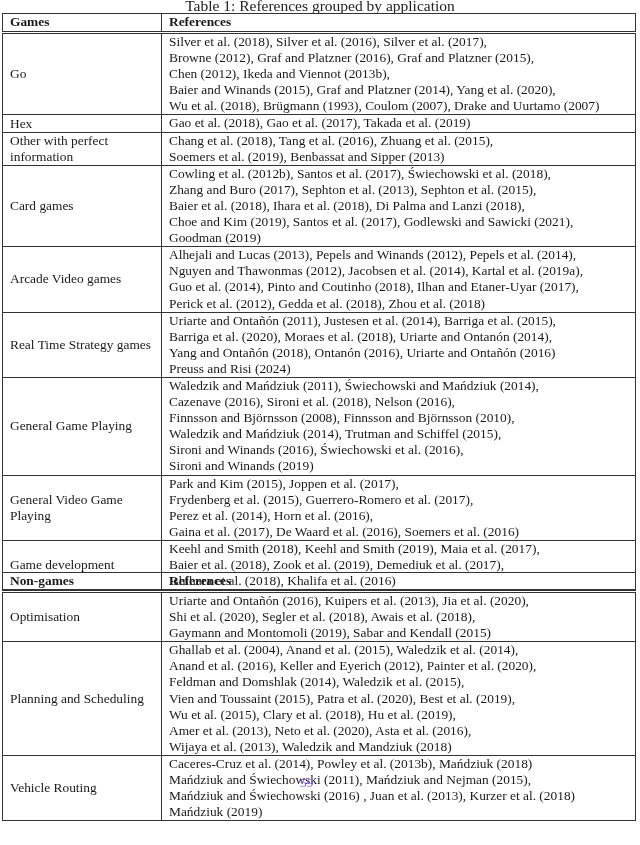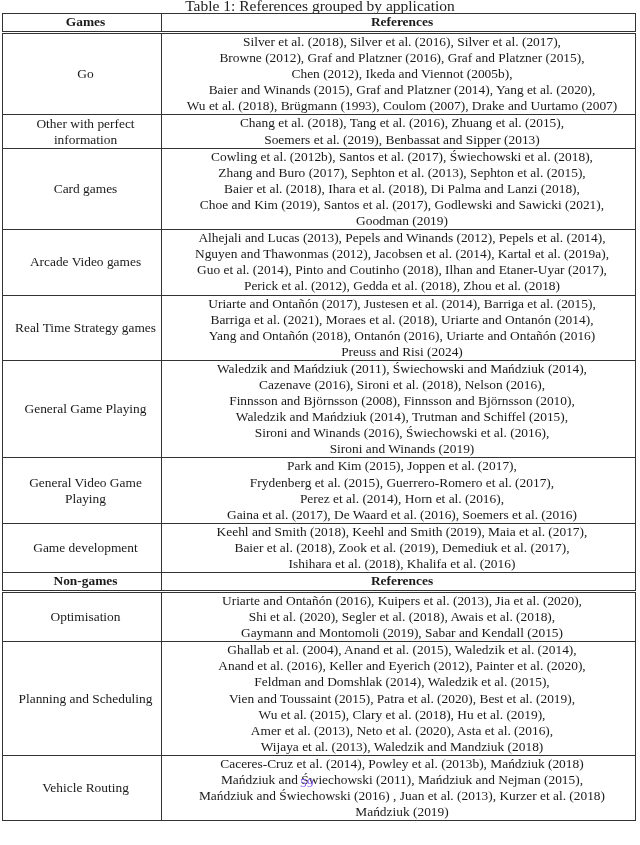--- a/index.html
+++ b/index.html
@@ -16,21 +16,21 @@
   .tbl {
     position: absolute; left: 2px; width: 634px;
     border-collapse: collapse;
     font-family: "Liberation Serif", serif;
     font-size: 13.4px; line-height: 16.1px;
   }
   .tbl td, .tbl th {
     border: 1px solid #333;
     vertical-align: middle;
     padding: 0 0 0 7px;
-    text-align: center;
+    text-align: left;
     white-space: nowrap;
   }
   .tbl th { font-weight: bold; height: 17px; padding-top: 0; padding-bottom: 0; }
   .tbl td.cat { width: 151px; white-space: normal; line-height: 16px; }
   .tbl td.refs { padding-left: 7px; padding-top: 0; padding-bottom: 0; }
   .tbl tr.hdr th { border-bottom: 3px double #333; }
   .tbl .line { display: block; height: 16.1px; }
   .t1 { top: 13px; }
   .t2 { top: 572px; }
   .page-no {
@@ -47,23 +47,29 @@
   <tbody id="games-body">
     <tr class="hdr">
       <th class="cat">Games</th>
       <th>References</th>
     </tr>
   <tr>
         <td class="cat">Go</td>
         <td class="refs">
           <span class="line">Silver et al. (2018), Silver et al. (2016), Silver et al. (2017),</span>
           <span class="line">Browne (2012), Graf and Platzner (2016), Graf and Platzner (2015),</span>
-          <span class="line">Chen (2012), Ikeda and Viennot (2005b),</span>
+          <span class="line">Chen (2012), Ikeda and Viennot (2013b),</span>
           <span class="line">Baier and Winands (2015), Graf and Platzner (2014), Yang et al. (2020),</span>
           <span class="line">Wu et al. (2018), Brügmann (1993), Coulom (2007), Drake and Uurtamo (2007)</span>
+        </td>
+      </tr>
+      <tr>
+        <td class="cat">Hex</td>
+        <td class="refs">
+          <span class="line">Gao et al. (2018), Gao et al. (2017), Takada et al. (2019)</span>
         </td>
       </tr>
       <tr>
         <td class="cat">Other with perfect information</td>
         <td class="refs">
           <span class="line">Chang et al. (2018), Tang et al. (2016), Zhuang et al. (2015),</span>
           <span class="line">Soemers et al. (2019), Benbassat and Sipper (2013)</span>
         </td>
       </tr>
       <tr>
@@ -81,22 +87,22 @@
         <td class="refs">
           <span class="line">Alhejali and Lucas (2013), Pepels and Winands (2012), Pepels et al. (2014),</span>
           <span class="line">Nguyen and Thawonmas (2012), Jacobsen et al. (2014), Kartal et al. (2019a),</span>
           <span class="line">Guo et al. (2014), Pinto and Coutinho (2018), Ilhan and Etaner-Uyar (2017),</span>
           <span class="line">Perick et al. (2012), Gedda et al. (2018), Zhou et al. (2018)</span>
         </td>
       </tr>
       <tr>
         <td class="cat">Real Time Strategy games</td>
         <td class="refs">
-          <span class="line">Uriarte and Ontañón (2017), Justesen et al. (2014), Barriga et al. (2015),</span>
-          <span class="line">Barriga et al. (2021), Moraes et al. (2018), Uriarte and Ontanón (2014),</span>
+          <span class="line">Uriarte and Ontañón (2011), Justesen et al. (2014), Barriga et al. (2015),</span>
+          <span class="line">Barriga et al. (2020), Moraes et al. (2018), Uriarte and Ontanón (2014),</span>
           <span class="line">Yang and Ontañón (2018), Ontanón (2016), Uriarte and Ontañón (2016)</span>
           <span class="line">Preuss and Risi (2024)</span>
         </td>
       </tr>
       <tr>
         <td class="cat">General Game Playing</td>
         <td class="refs">
           <span class="line">Waledzik and Mańdziuk (2011), Świechowski and Mańdziuk (2014),</span>
           <span class="line">Cazenave (2016), Sironi et al. (2018), Nelson (2016),</span>
           <span class="line">Finnsson and Björnsson (2008), Finnsson and Björnsson (2010),</span>

